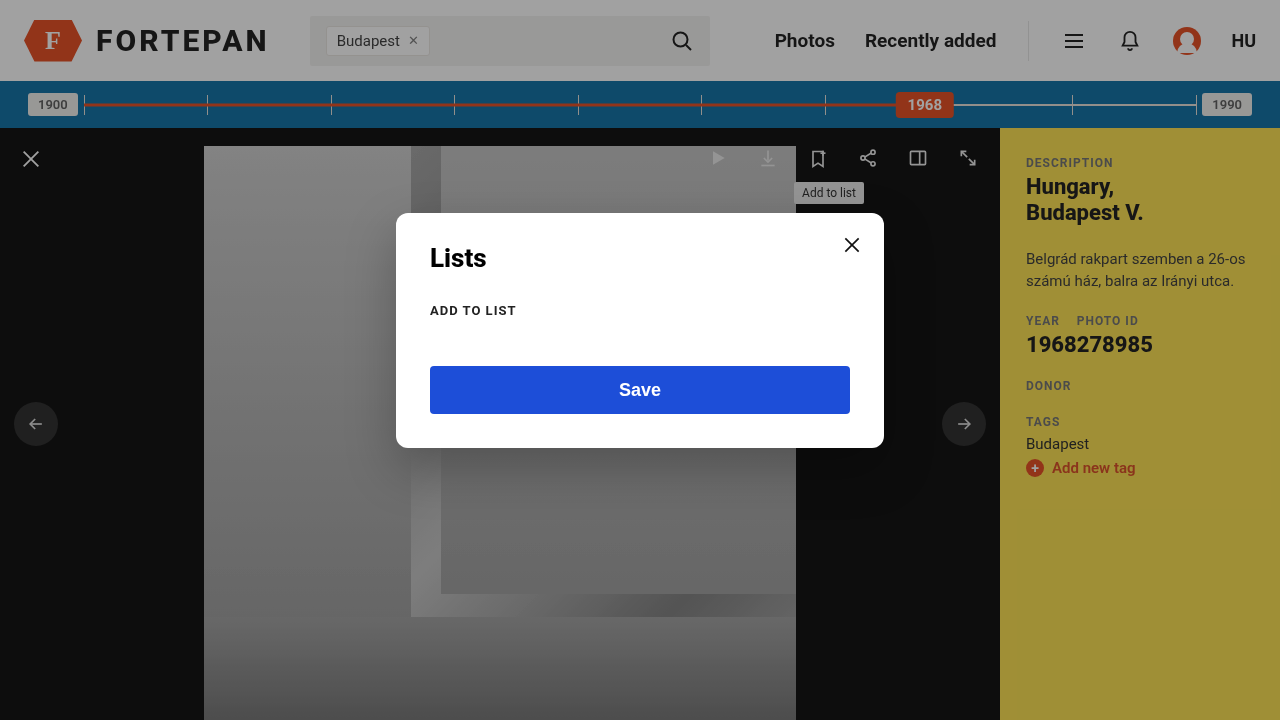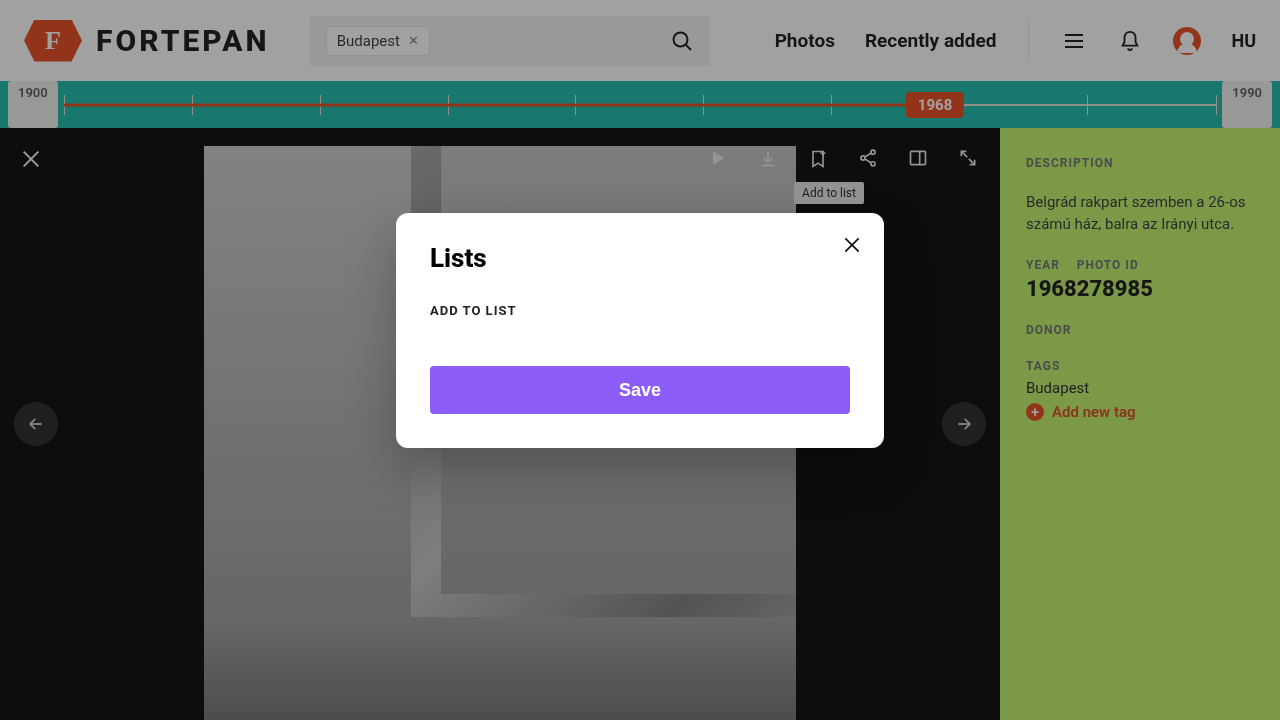--- a/index.html
+++ b/index.html
@@ -34,22 +34,22 @@
   .nav-divider { width: 1px; height: 40px; background: #e5e5e5; margin: 0 2px; }
   .icon-btn { width: 26px; height: 26px; display: flex; align-items: center; justify-content: center; cursor: pointer; color: #111; }
   .avatar { width: 28px; height: 28px; border-radius: 50%; background: #e64415; display: flex; align-items: center; justify-content: center; }
   .avatar-inner { width: 14px; height: 14px; border-radius: 50%; background: #fff; position: relative; top: -2px; }
   .avatar-body { width: 20px; height: 10px; border-radius: 10px 10px 0 0; background:#fff; position: absolute; bottom:2px;}
   .avatar { position: relative; }
   .lang { font-size: 18px; font-weight: 700; color: #111; }
 
   
   .timeline {
-    position: relative; height: 47px; display: flex; padding: 0 8px;
-    background: #14b8a6;
+    position: relative; height: 47px; display: flex; align-items: center; padding: 0 28px;
+    background: #0369a1;
   }
   .year-pill {
     background: #f0efed; color: #555; font-size: 13px; font-weight: 600;
     padding: 4px 10px; border-radius: 3px;
   }
   .track-wrap { flex: 1; position: relative; height: 100%; margin: 0 6px; }
   .track-base {
     position: absolute; left: 0; right: 0; top: 50%; height: 2px;
     background: #e6e1da; transform: translateY(-50%);
   }
@@ -92,21 +92,21 @@
     background: linear-gradient(135deg,#b8b8b8,#8e8e8e 30%,#bfbfbf 55%,#7a7a7a 80%,#aaa);
     filter: grayscale(1) contrast(1.05);
   }
   
   .ph-a{position:absolute;left:0;top:0;width:35%;height:100%;background:linear-gradient(180deg,#c7c7c7,#8f8f8f);}
   .ph-b{position:absolute;right:0;top:0;width:60%;height:78%;background:linear-gradient(180deg,#bdbdbd,#9a9a9a);}
   .ph-c{position:absolute;left:0;bottom:0;width:100%;height:18%;background:linear-gradient(180deg,#9c9c9c,#6f6f6f);}
 
   
   .sidebar {
-    width: 280px; padding: 28px 26px; background: #bef264; color: #111;
+    width: 280px; padding: 28px 26px; background: #fde047; color: #111;
     display: flex; flex-direction: column; gap: 22px;
   }
   .sb-label { font-size: 12px; font-weight: 700; letter-spacing: 1px; color: #6c6c6c; }
   .sb-title { font-size: 22px; font-weight: 800; line-height: 1.2; margin-top: 4px; }
   .sb-desc { font-size: 15px; color: #333; line-height: 1.45; }
   .sb-row { display: flex; }
   .sb-val { font-size: 22px; font-weight: 800; margin-top: 4px; }
   .tag-chip { font-size: 15px; color: #222; margin-top: 6px; }
   .add-tag { display: flex; align-items: center; gap: 8px; color: #d8441a; font-weight: 600; font-size: 15px; cursor: pointer; margin-top: 6px;}
   .add-tag-icon { width: 18px; height: 18px; border-radius: 50%; background: #e64415; color: #fff; display: flex; align-items: center; justify-content: center; font-size: 14px; line-height: 1; }
@@ -125,21 +125,21 @@
   .modal-close { position: absolute; top: 22px; right: 22px; cursor: pointer; color: #111; }
   .modal-title { font-size: 26px; font-weight: 800; }
   .modal-label { font-size: 13px; font-weight: 700; letter-spacing: 1px; color: #222; margin-top: 30px; }
   .select {
     margin-top: 22px; border: 1px solid #e2dfd9; border-radius: 6px; height: 48px;
     display: flex; align-items: center; justify-content: space-between; padding: 0 16px;
     color: #333; font-size: 16px; cursor: pointer;
   }
   .save-btn {
     margin-top: 48px; width: 100%; height: 48px; border: none; border-radius: 4px;
-    background: #8b5cf6; color: #fff; font-size: 18px; font-weight: 700; cursor: pointer;
+    background: #1d4ed8; color: #fff; font-size: 18px; font-weight: 700; cursor: pointer;
   }
 
   svg { display: block; }
 </style>
 </head>
 <body>
 
 <div class="header">
   <div class="logo-wrap">
     <div class="logo-badge">
@@ -272,20 +272,23 @@
       <svg width="20" height="20" viewBox="0 0 24 24" fill="none" stroke="currentColor" stroke-width="2">
           <path d="M5 12h14"></path>
           <path d="M13 6l6 6-6 6"></path>
         </svg>
     </div>
   </div>
 
   <div class="sidebar">
     <div>
       <div class="sb-label">DESCRIPTION</div>
+      <div class="sb-title">
+        <span>Hungary,</span><br><span>Budapest V.</span>
+      </div>
     </div>
     <div class="sb-desc">Belgrád rakpart szemben a 26-os számú ház, balra az Irányi utca.</div>
     <div class="sb-row">
       <div>
         <div class="sb-label">YEAR</div>
         <div class="sb-val">1968</div>
       </div>
       <div>
         <div class="sb-label">PHOTO ID</div>
         <div class="sb-val">278985</div>

